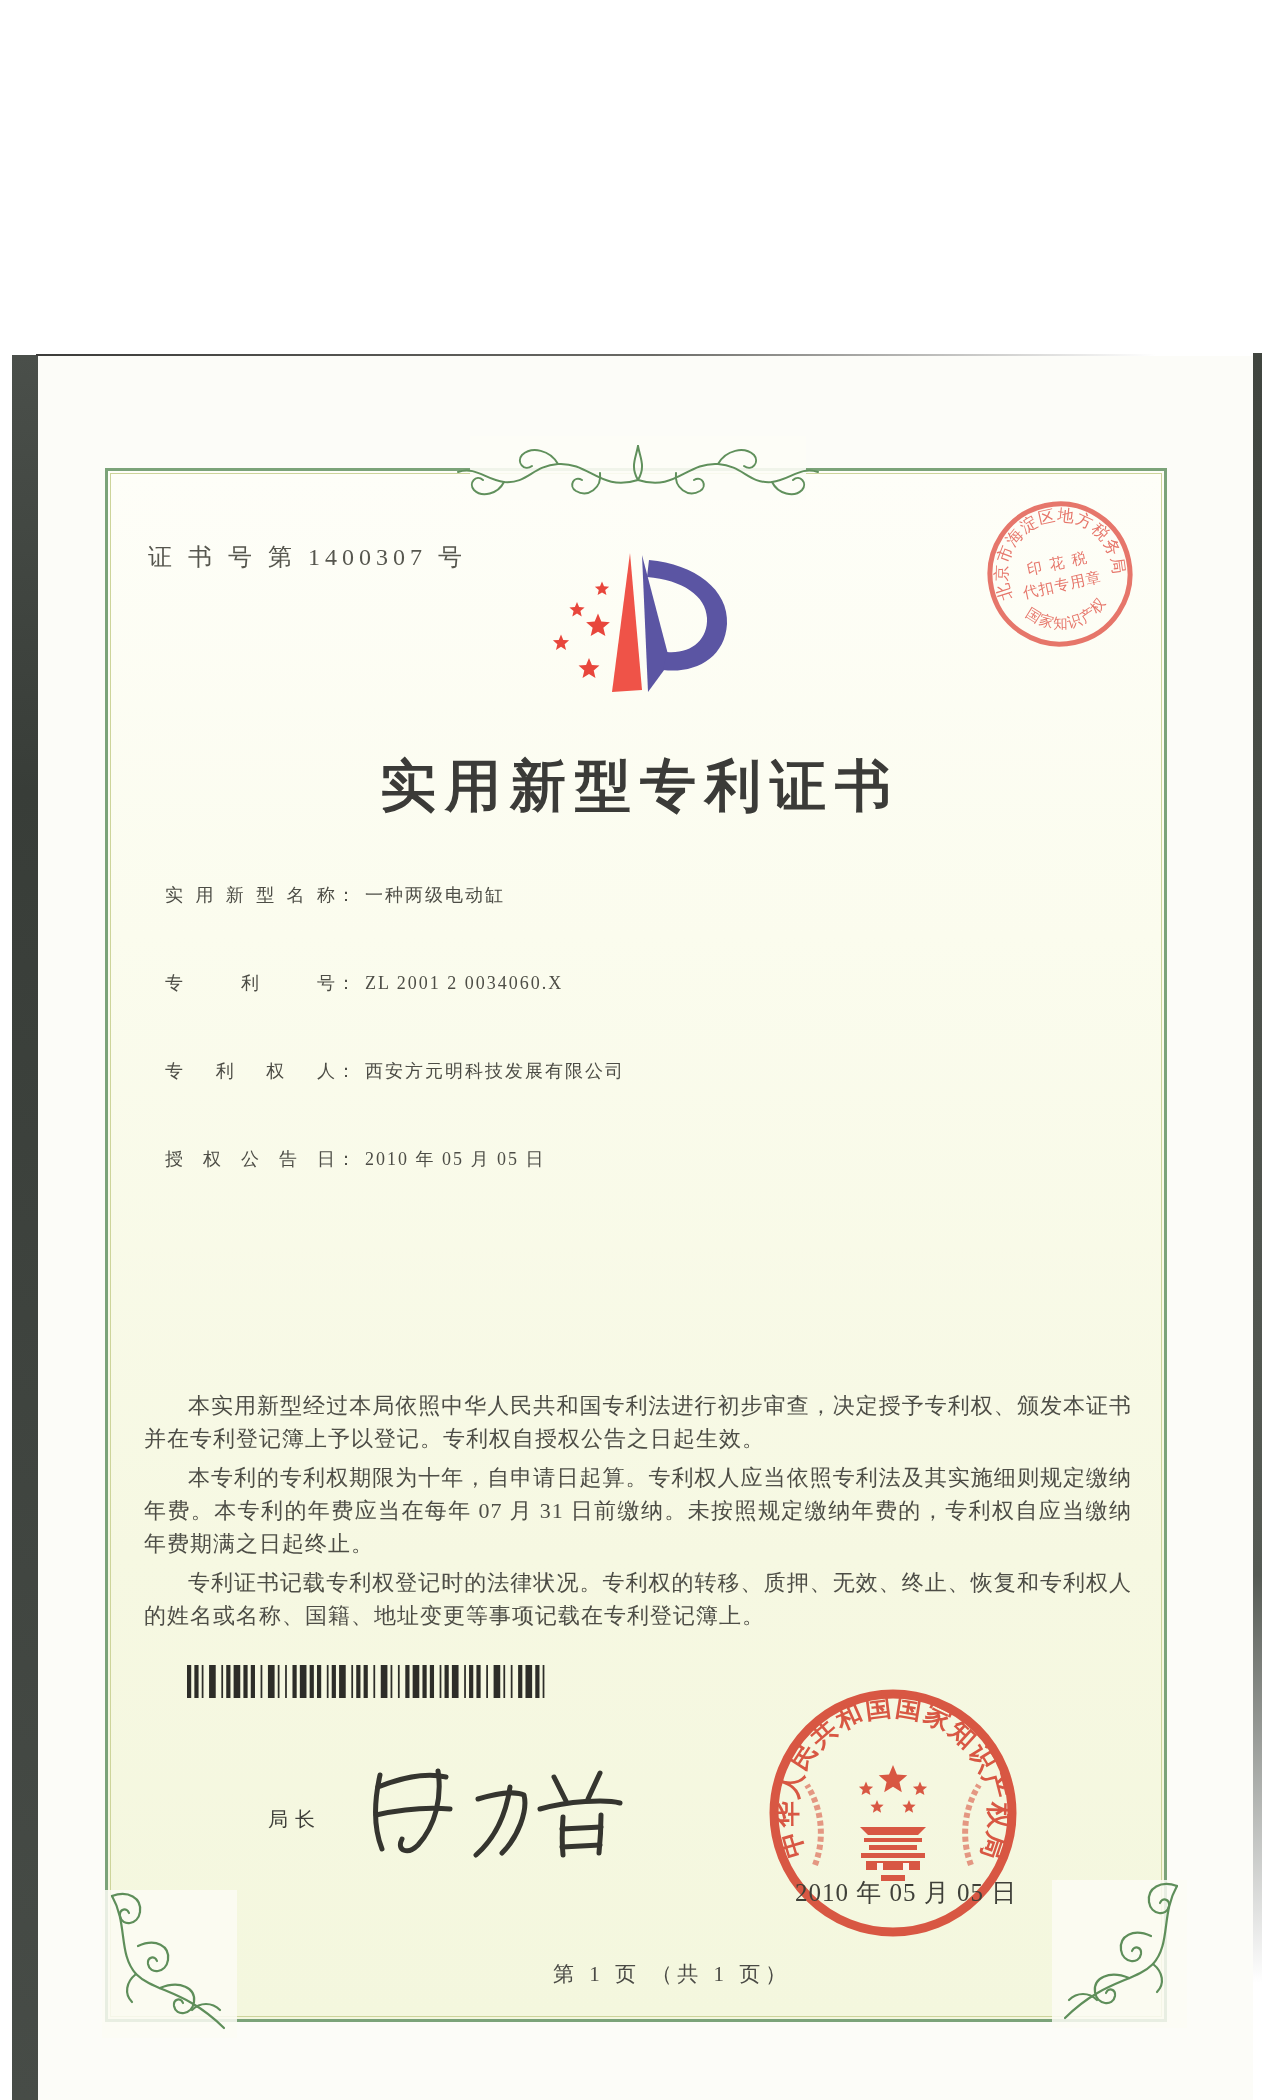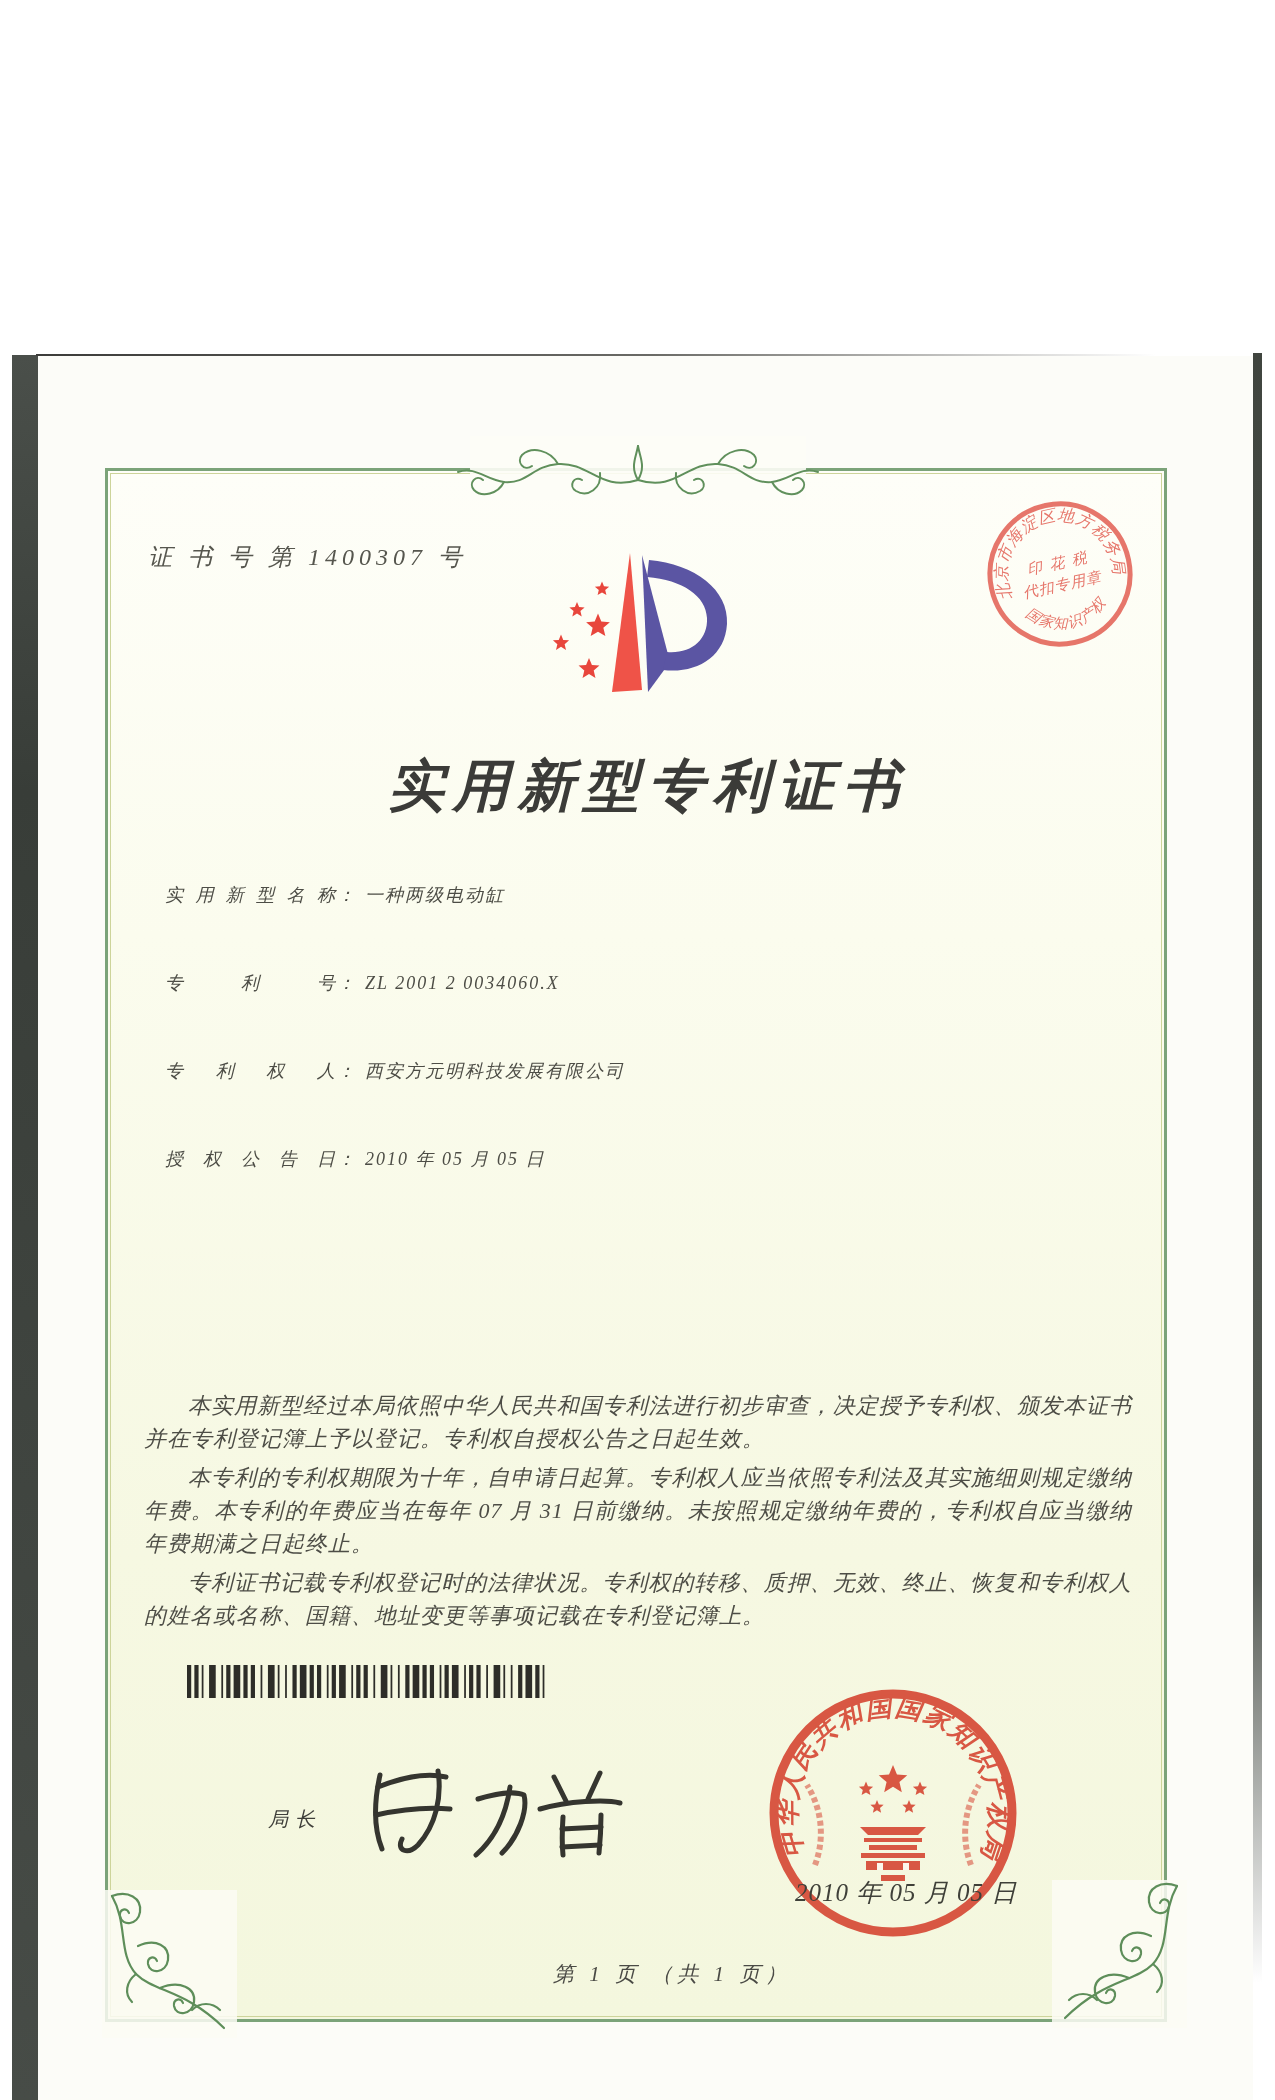--- a/index.html
+++ b/index.html
@@ -11,25 +11,25 @@
   .band-left{position:absolute;left:12px;top:355px;width:26px;height:1745px;
              background:linear-gradient(180deg,#4a4f4a,#383d38 25%,#3f443f 60%,#474c47);}
   .band-right{position:absolute;left:1253px;top:353px;width:9px;height:1630px;
               background:linear-gradient(180deg,#40453f,#555a54 75%,rgba(90,95,90,0));}
   .topline{position:absolute;left:36px;top:354px;width:1120px;height:2px;
            background:linear-gradient(90deg,#3c3c3a,#6a6a66 55%,rgba(130,130,125,0));}
   .scan-bg{position:absolute;left:38px;top:356px;width:1215px;height:1744px;background:#fcfcf8;}
 
   
   .frame{position:absolute;left:105px;top:468px;width:1056px;height:1548px;border:3px solid #7ba379;
-         background:linear-gradient(180deg,#fefef8 0%,#fbfcee 30%,#f6f8e2 70%,#f4f7de 100%);font-style:italic;}
+         background:linear-gradient(180deg,#fefef8 0%,#fbfcee 30%,#f6f8e2 70%,#f4f7de 100%);}
   .frame-inner{position:absolute;inset:2px;border:1px solid #cdd49a;pointer-events:none;}
 
   .cert-no{position:absolute;left:40px;top:70px;font-size:24px;letter-spacing:5px;color:#56564e;}
-  .title{position:absolute;left:12px;top:240px;width:100%;text-align:center;font-size:56px;font-weight:700;
+  .title{position:absolute;left:4px;top:240px;width:100%;text-align:center;font-size:56px;font-weight:700;
          letter-spacing:9px;color:#3b3b38;}
 
   .fields{position:absolute;left:57px;top:412px;width:940px;}
   .f-row{height:30px;margin-bottom:58px;font-size:18px;color:#4d4d46;white-space:nowrap;}
   .f-label{display:inline-block;width:170px;text-align:justify;text-align-last:justify;vertical-align:top;}
   .f-colon{display:inline-block;margin:0 10px 0 2px;}
   .f-value{letter-spacing:2px;}
 
   .paragraphs{position:absolute;left:30px;top:912px;width:1000px;}
   .paragraphs p{margin:6px;font-size:22px;line-height:33px;letter-spacing:1px;text-align:justify;

